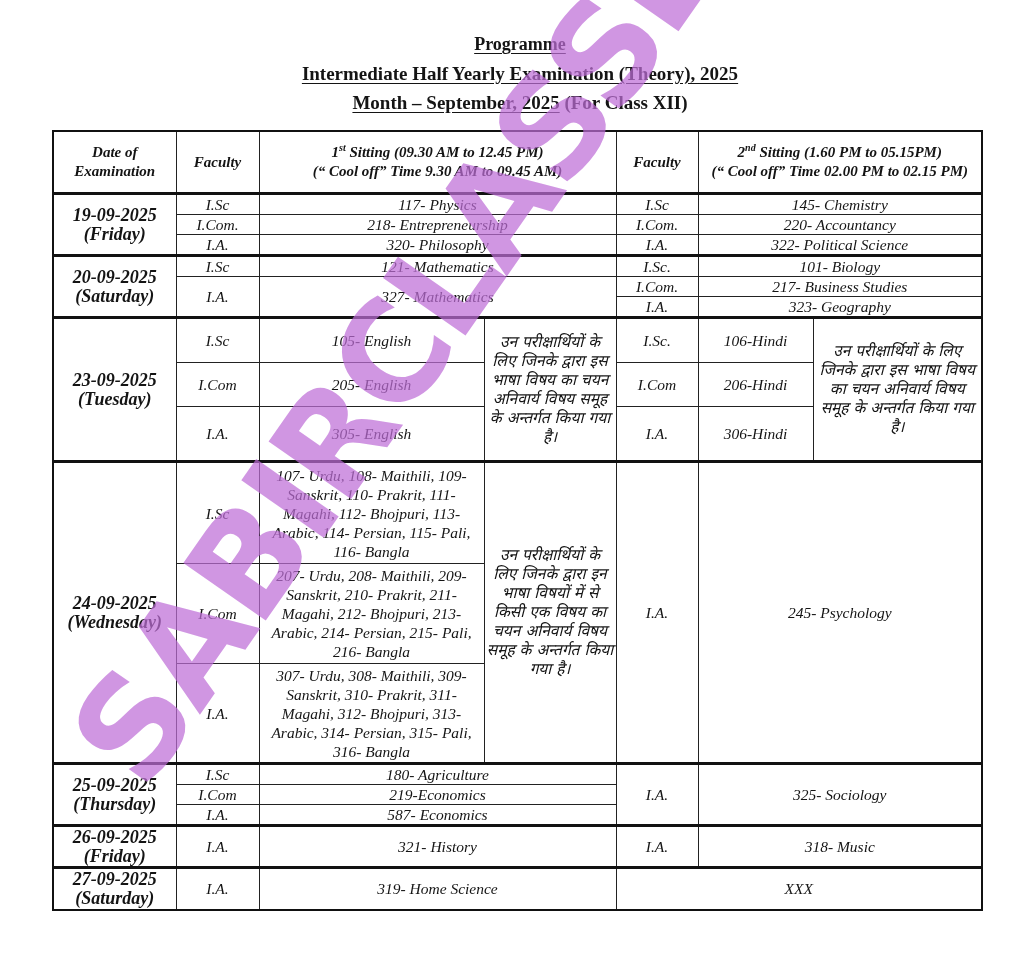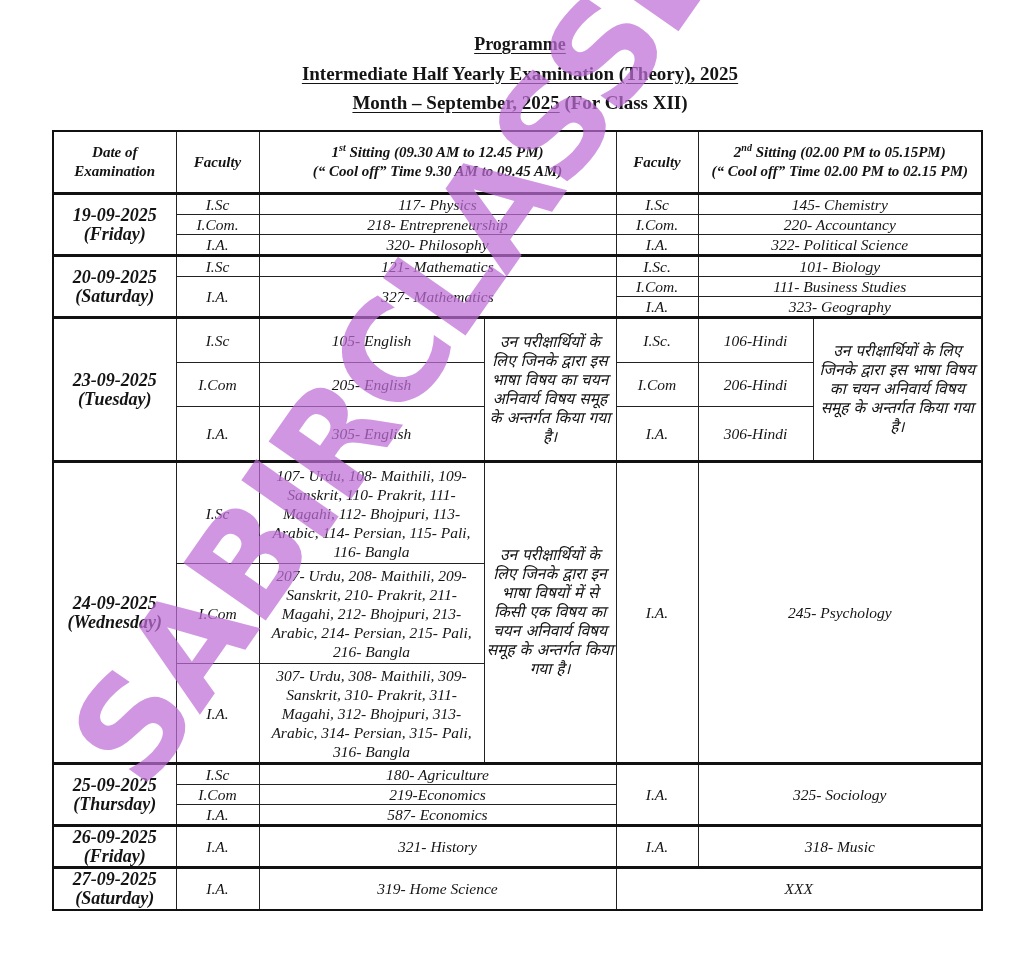--- a/index.html
+++ b/index.html
@@ -49,21 +49,21 @@
     <th>
       <span>Date of Examination</span>
     </th>
     <th>Faculty</th>
     <th colspan="2">
       <span>1</span><sup>st</sup><span> Sitting (09.30 AM to 12.45 PM)</span><br>
       <span>(“ Cool off” Time 9.30 AM to 09.45 AM)</span>
     </th>
     <th>Faculty</th>
     <th colspan="2">
-      <span>2</span><sup>nd</sup><span> Sitting (02.00 PM to 05.15PM)</span><br>
+      <span>2</span><sup>nd</sup><span> Sitting (1.60 PM to 05.15PM)</span><br>
       <span>(“ Cool off” Time 02.00 PM to 02.15 PM)</span>
     </th>
   </tr>
 
   <tr class="grp-top">
     <td rowspan="3" class="date"><span>19-09-2025</span><br><span>(Friday)</span></td>
     <td class="r-sm">I.Sc</td>
     <td colspan="2" class="r-sm">117- Physics</td>
     <td class="r-sm">I.Sc</td>
     <td colspan="2" class="r-sm">145- Chemistry</td>
@@ -85,21 +85,21 @@
     <td rowspan="3" class="date"><span>20-09-2025</span><br><span>(Saturday)</span></td>
     <td class="r-sm">I.Sc</td>
     <td colspan="2" class="r-sm">121- Mathematics</td>
     <td class="r-sm">I.Sc.</td>
     <td colspan="2" class="r-sm">101- Biology</td>
   </tr>
   <tr>
     <td rowspan="2">I.A.</td>
     <td colspan="2" rowspan="2">327- Mathematics</td>
     <td class="r-sm">I.Com.</td>
-    <td colspan="2" class="r-sm">111- Business Studies</td>
+    <td colspan="2" class="r-sm">217- Business Studies</td>
   </tr>
   <tr>
     <td class="r-sm">I.A.</td>
     <td colspan="2" class="r-sm">323- Geography</td>
   </tr>
 
   <tr class="grp-top" style="height:45px">
     <td rowspan="3" class="date"><span>23-09-2025</span><br><span>(Tuesday)</span></td>
     <td>I.Sc</td>
     <td>105- English</td>

